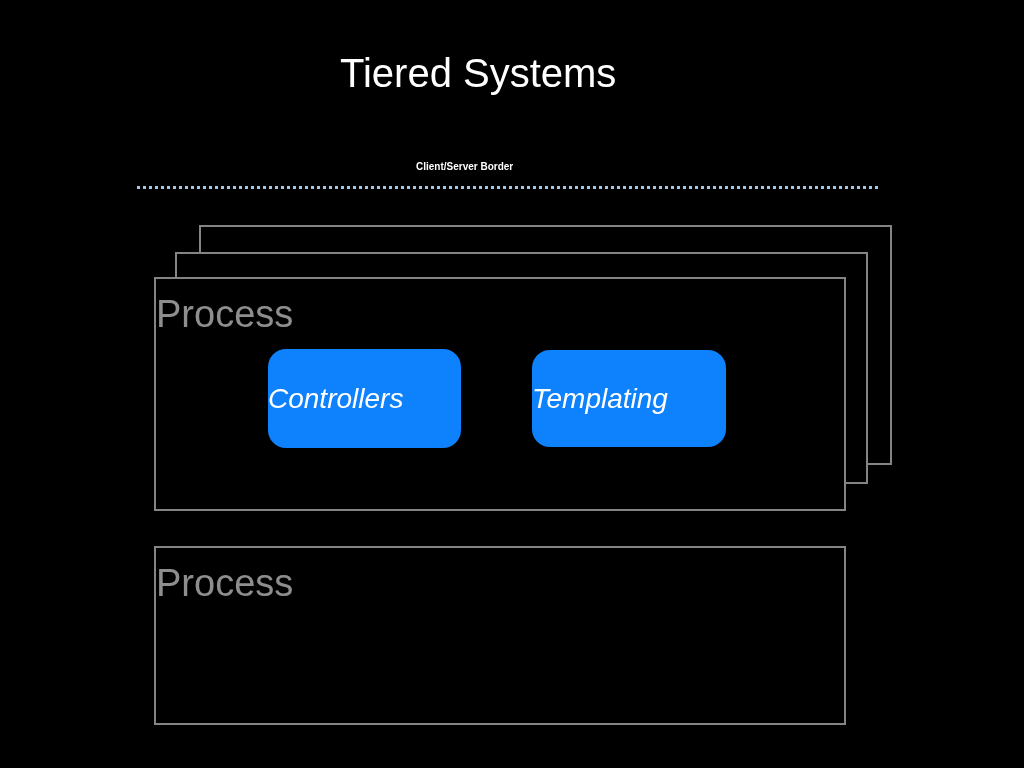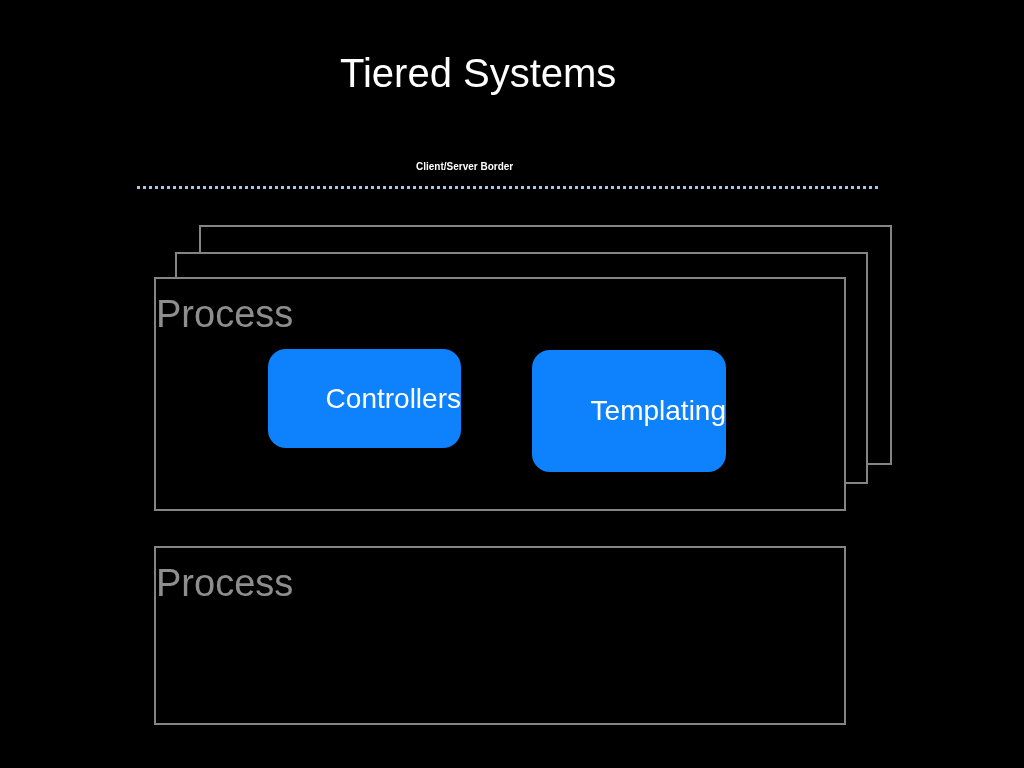--- a/index.html
+++ b/index.html
@@ -73,25 +73,26 @@
   }
   .node {
     position: absolute;
     box-sizing: border-box;
     background: var(--accent-blue, #0e81fc);
     color: var(--box-text, #fff);
     border-radius: 18px;
     font-size: 28px;
     display: flex;
     align-items: center;
-    justify-content: flex-end;
+    justify-content: flex-start;
     white-space: nowrap;
+    font-style: italic;
   }
   .node-controllers { left: 268px; top: 349px; width: 193px; height: 99px; }
-  .node-templating  { left: 532px; top: 350px; width: 194px; height: 122px; }
+  .node-templating  { left: 532px; top: 350px; width: 194px; height: 97px; }
   .node-dataservice { left: 403px; top: 591px; width: 195px; height: 99px; }
 </style>
 </head>
 <body>
 
 <div class="slide">
 
   <div class="slide-title">Tiered Systems</div>
 
   <div class="cs-border-label">Client/Server Border</div>

